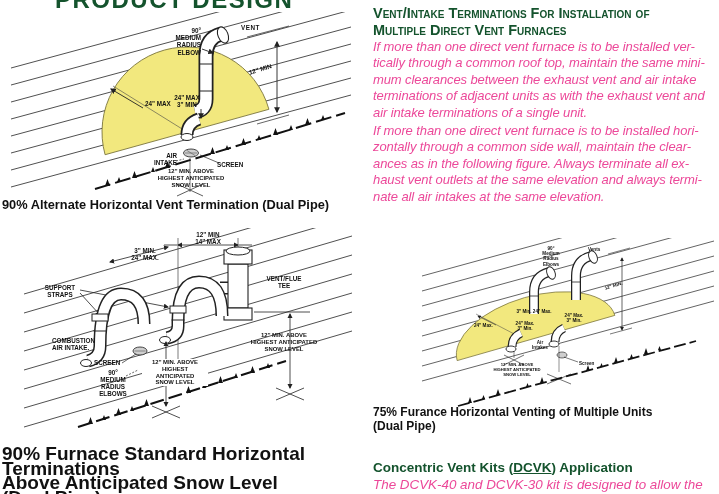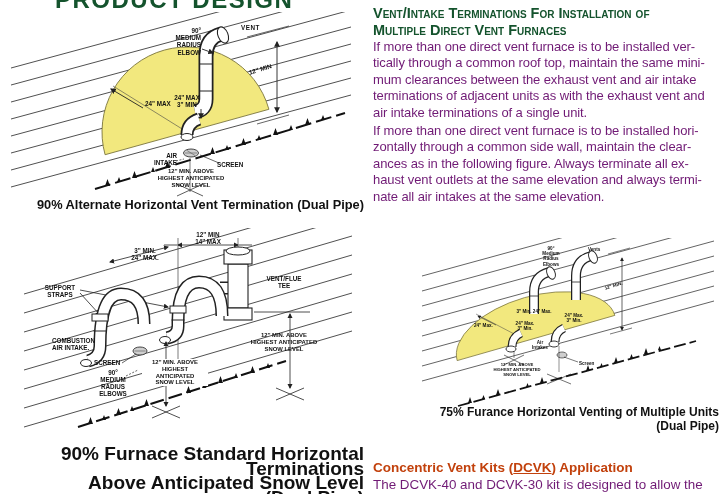--- a/index.html
+++ b/index.html
@@ -4,23 +4,23 @@
 <style>
   html,body{margin:0;padding:0;background:#888;}
   .page{position:relative;width:719px;height:494px;background:#ffffff;overflow:hidden;
         font-family:"Liberation Sans",sans-serif;color:#151515;}
   .abs{position:absolute;}
   .hdr{position:absolute;font-weight:bold;color:#14532d;}
   .fig{position:absolute;}
   .fig svg{position:absolute;left:0;top:0;}
   .lbl{position:absolute;font-weight:bold;white-space:pre-line;color:#111;line-height:7.2px;font-size:6.3px;}
   .lbl.tiny{font-size:4.6px;line-height:5.2px;}
-  .caption{position:absolute;text-align:right;font-weight:bold;white-space:pre-line;color:#111;}
+  .caption{position:absolute;text-align:left;font-weight:bold;white-space:pre-line;color:#111;}
   .sc{font-variant:small-caps;}
-  .body-text{position:absolute;white-space:pre;color:#701a75;}
+  .body-text{position:absolute;white-space:pre;color:#ec4899;font-style:italic;}
   .tr{text-align:right;}
   .tc{text-align:center;}
   .rot{transform:rotate(-17deg);transform-origin:left top;}
   .ul{text-decoration:underline;}
 </style>
 </head>
 <body>
 
 <div class="page">
 
@@ -287,16 +287,16 @@
     <div class="lbl tiny tc" style="left:110px;top:102px;width:24px;">Air
 Intakes</div>
     <div class="lbl tiny" style="left:161px;top:123px;">Screen</div>
     <div class="lbl tiny tc" style="left:72px;top:125px;width:54px;font-size:4.2px;line-height:4.8px;">12" MIN. ABOVE
 HIGHEST ANTICIPATED
 SNOW LEVEL</div>
   </div>
   <div class="caption" style="left:373px;top:406px;width:346px;font-size:12px;line-height:13.5px;">75% Furance Horizontal Venting of Multiple Units
 (Dual Pipe)</div>
 
-  <div class="abs" style="left:373px;top:460px;font-size:13.5px;font-weight:bold;color:#c2410c;"><span>Concentric Vent Kits (</span><span class="ul">DCVK</span><span>) Application</span></div>
+  <div class="abs" style="left:373px;top:460px;font-size:13.5px;font-weight:bold;color:#14532d;"><span>Concentric Vent Kits (</span><span class="ul">DCVK</span><span>) Application</span></div>
   <div class="body-text" style="left:373px;top:477px;font-size:13.4px;">The DCVK-40 and DCVK-30 kit is designed to allow the</div>
 
 </div>
 
 </body></html>

